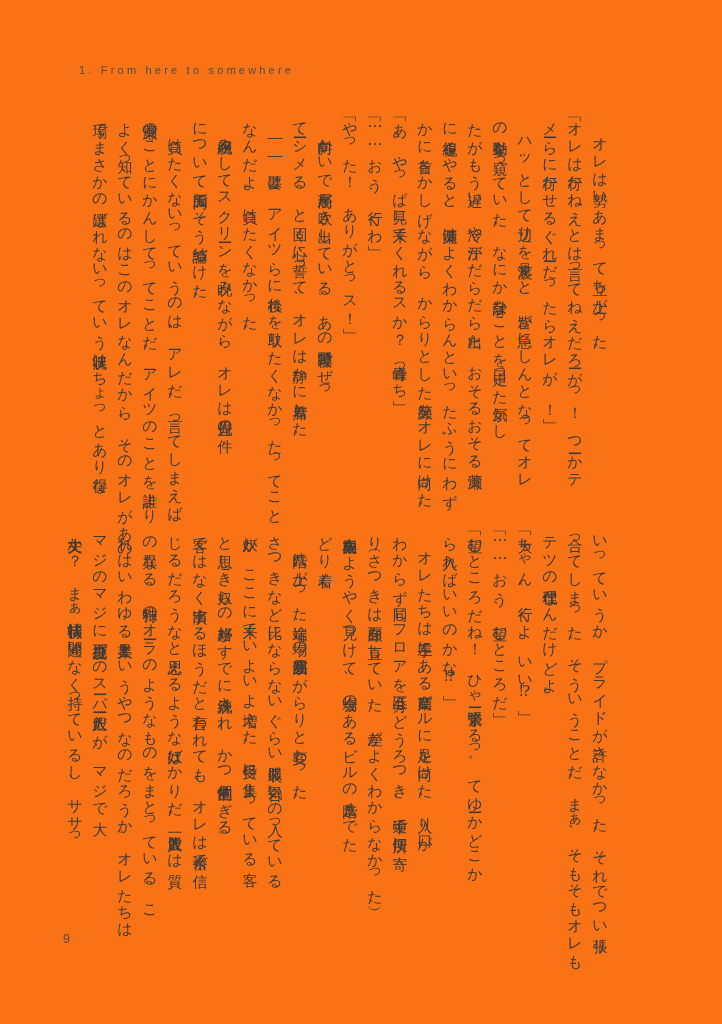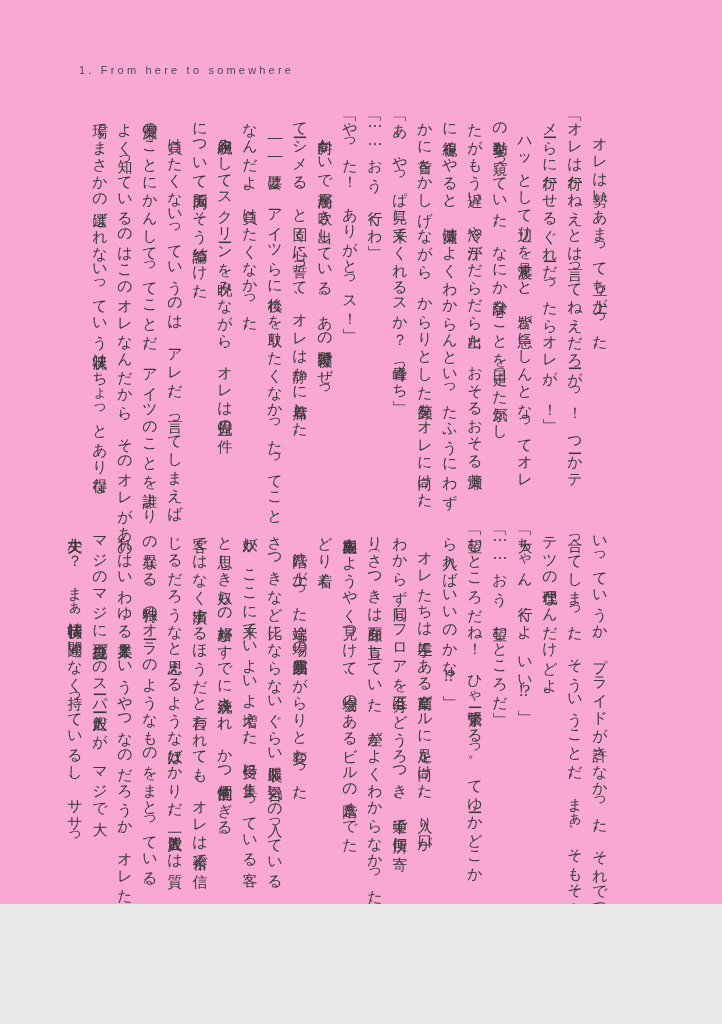--- a/index.html
+++ b/index.html
@@ -3,22 +3,22 @@
 <meta charset="utf-8">
 <style>
   html, body {
     margin: 0;
     padding: 0;
     background: #e8e8e8;
   }
   .page {
     position: relative;
     width: 722px;
-    height: 904px;
-    background: #f9a8d4;
+    height: 1024px;
+    background: #f97316;
     overflow: hidden;
     font-family: "DejaVu Serif", "Liberation Serif", serif;
     color: #3a3a3a;
   }
   .chapter-header {
     position: absolute;
     left: 79px;
     top: 64px;
     font-family: "Liberation Sans", sans-serif;
     font-size: 11px;

